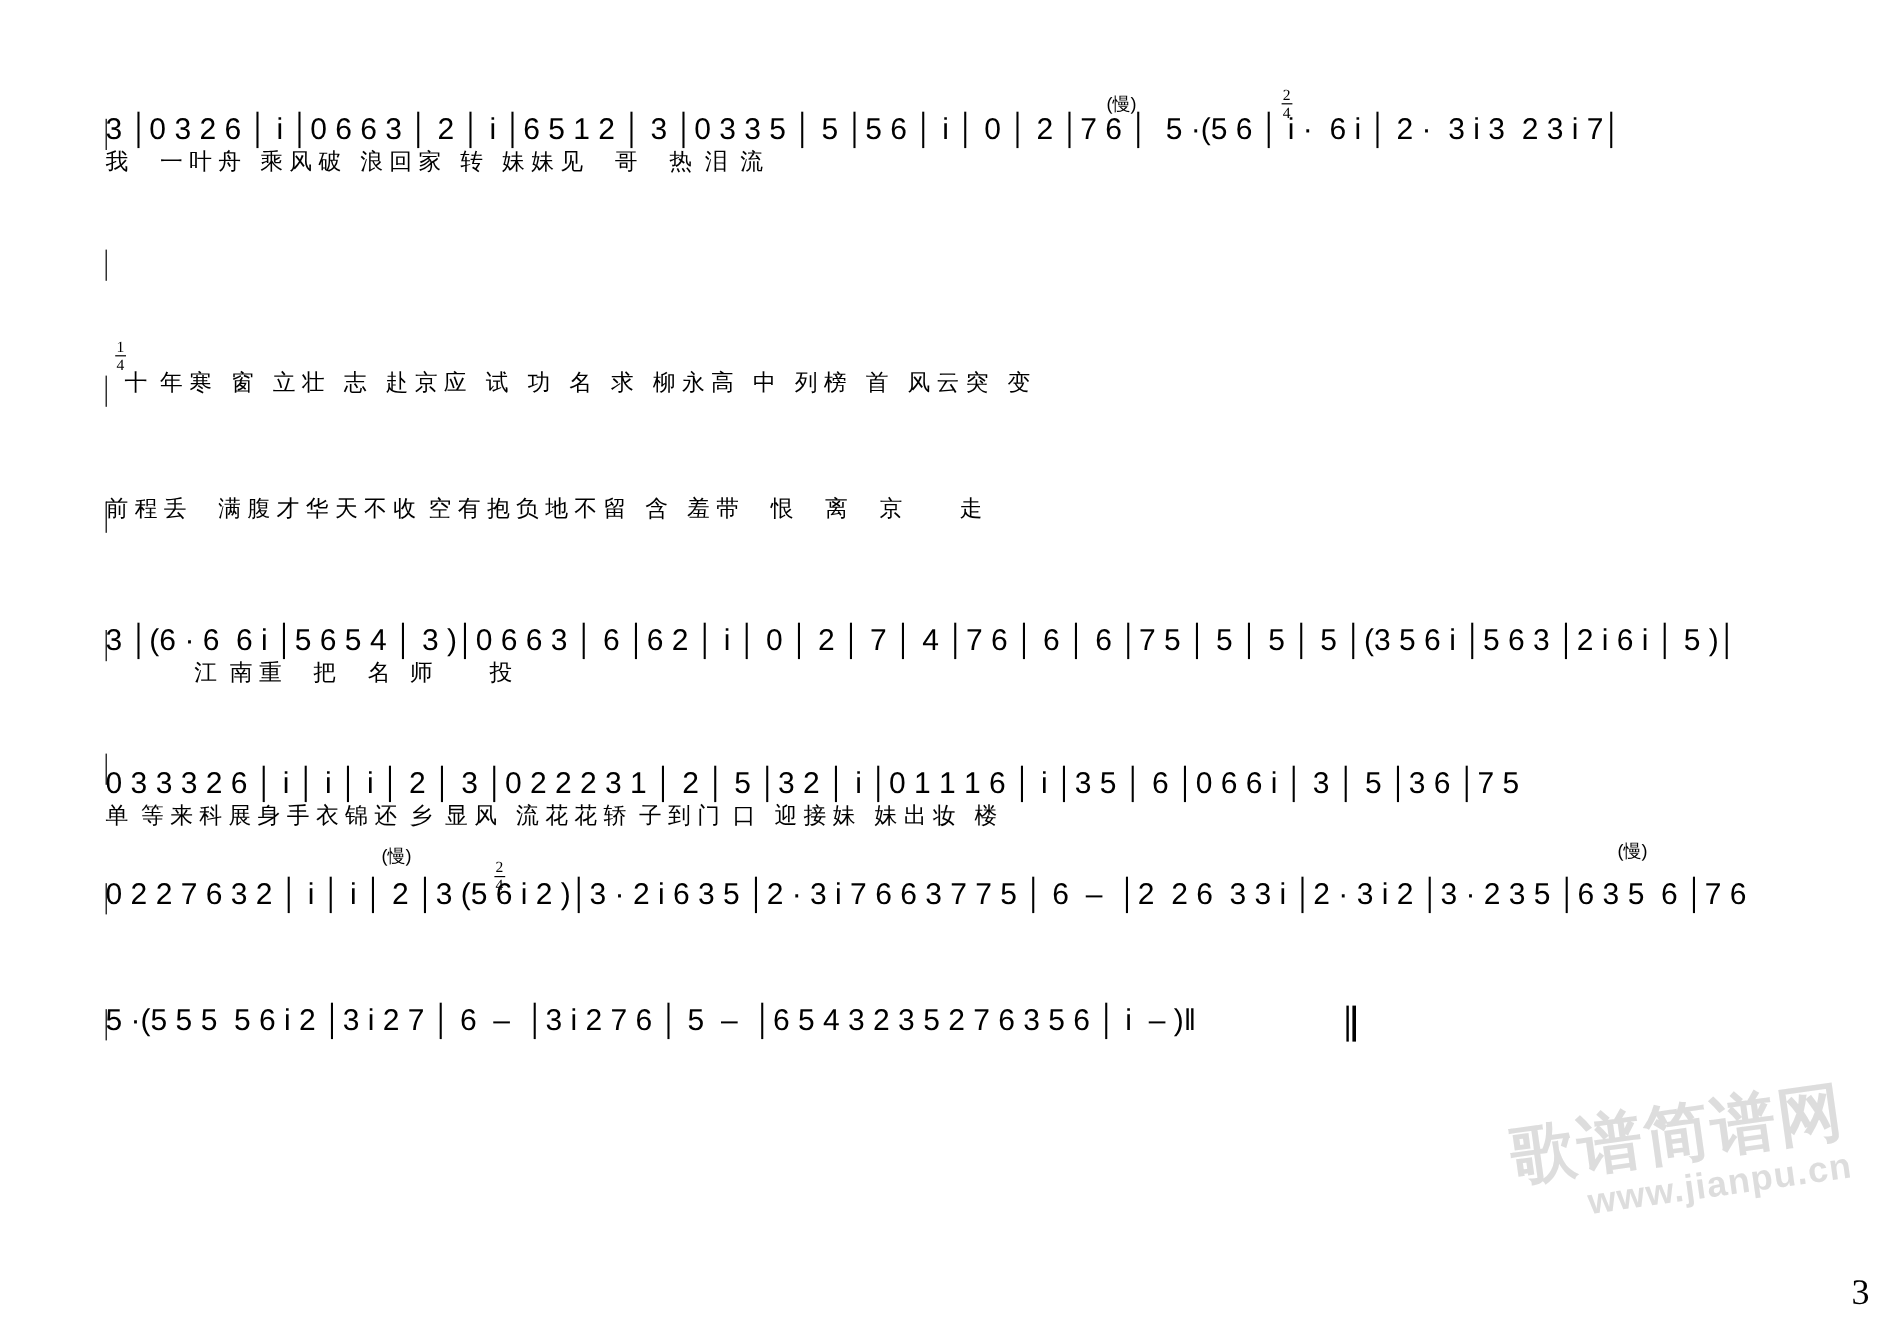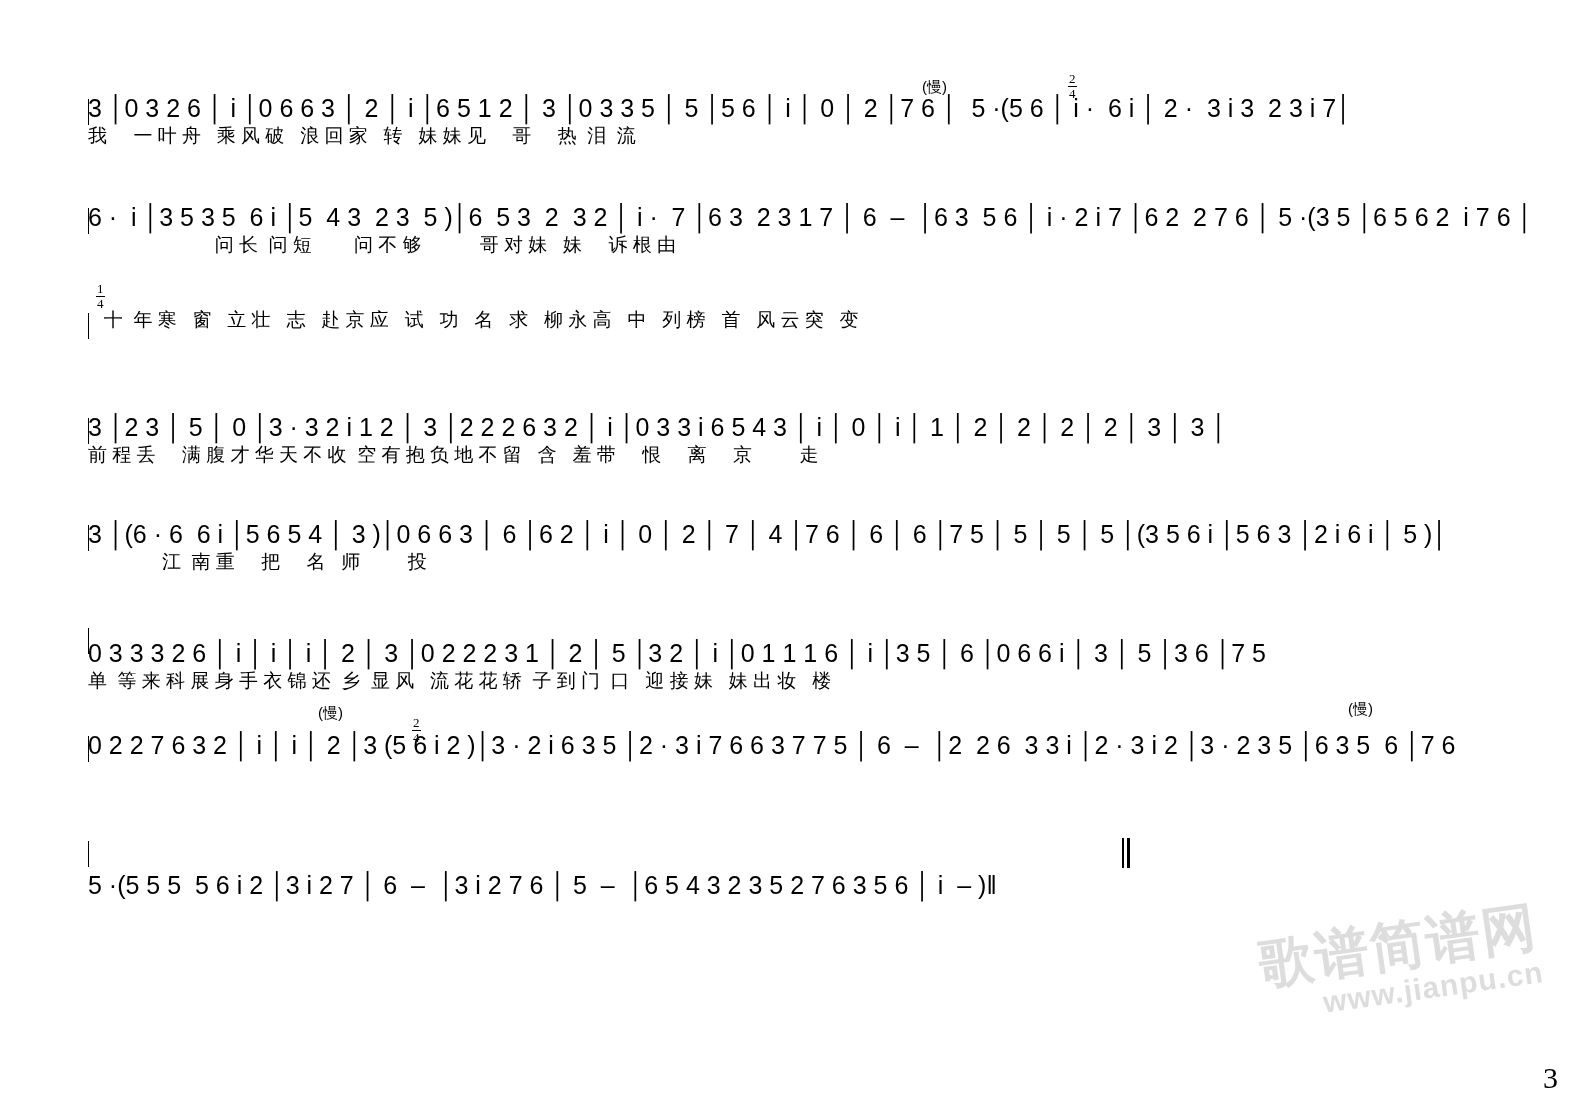--- a/index.html
+++ b/index.html
@@ -110,37 +110,32 @@
     <div class="notes">3 │0 3 2 6 │ i │0 6 6 3 │ 2 │ i │6 5 1 2 │ 3 │0 3 3 5 │ 5 │5 6 │ i │ 0 │ 2 │7 6 │  5 ·(5 6 │ i ·  6 i │ 2 ·  3 i 3  2 3 i 7│</div>
     <div class="lyrics">我     一 叶 舟   乘 风 破   浪 回 家   转   妹 妹 见     哥     热  泪  流</div>
   </div>
   <div class="tempo" style="left:922px; top:78px;">(慢)</div>
   <div class="meter" style="left:1068px; top:72px;">
     <span class="num">2</span>
     <span>4</span>
   </div>
   <div class="barline-start" style="left:88px; top:99px;"></div>
 
-  <div class="system" style="top:205px;">
-    <div class="notes">6 ·  i │3 5 3 5  6 i │5  4 3  2 3  5 )│6  5 3  2  3 2 │ i ·  7 │6 3  2 3 1 7 │ 6  –  │6 3  5 6 │ i · 2 i 7 │6 2  2 7 6 │ 5 ·(3 5 │6 5 6 2  i 7 6 │</div>
-    <div class="lyrics">                        问 长  问 短        问 不 够           哥 对 妹   妹     诉 根 由</div>
-  </div>
   <div class="barline-start" style="left:88px; top:208px;"></div>
 
   <div class="meter" style="left:96px; top:282px;">
     <span class="num">1</span>
     <span>4</span>
   </div>
   <div class="system" style="top:310px;">
     <div class="lyrics">   十  年 寒   窗   立 壮   志   赴 京 应   试   功   名   求   柳 永 高   中   列 榜   首   风 云 突   变</div>
   </div>
   <div class="barline-start" style="left:88px; top:313px;"></div>
 
   <div class="system" style="top:415px;">
-    <div class="notes">3 │2 3 │ 5 │ 0 │3 · 3 2 i 1 2 │ 3 │2 2 2 6 3 2 │ i │0 3 3 i 6 5 4 3 │ i │ 0 │ i │ 1 │ 2 │ 2 │ 2 │ 2 │ 3 │ 3 │</div>
     <div class="lyrics">前 程 丢     满 腹 才 华 天 不 收  空 有 抱 负 地 不 留   含   羞 带     恨     离     京         走</div>
   </div>
   <div class="barline-start" style="left:88px; top:418px;"></div>
 
   <div class="system" style="top:522px;">
     <div class="notes">3 │(6 · 6  6 i │5 6 5 4 │ 3 )│0 6 6 3 │ 6 │6 2 │ i │ 0 │ 2 │ 7 │ 4 │7 6 │ 6 │ 6 │7 5 │ 5 │ 5 │ 5 │(3 5 6 i │5 6 3 │2 i 6 i │ 5 )│</div>
     <div class="lyrics">              江  南 重     把     名   师         投</div>
   </div>
   <div class="barline-start" style="left:88px; top:525px;"></div>
 
@@ -154,21 +149,21 @@
   <div class="tempo" style="left:1348px; top:700px;">(慢)</div>
   <div class="meter" style="left:412px; top:716px;">
     <span class="num">2</span>
     <span>4</span>
   </div>
   <div class="system" style="top:733px;">
     <div class="notes">0 2 2 7 6 3 2 │ i │ i │ 2 │3 (5 6 i 2 )│3 · 2 i 6 3 5 │2 · 3 i 7 6 6 3 7 7 5 │ 6  –  │2  2 6  3 3 i │2 · 3 i 2 │3 · 2 3 5 │6 3 5  6 │7 6</div>
   </div>
   <div class="barline-start" style="left:88px; top:736px;"></div>
 
-  <div class="system" style="top:838px;margin-top:35px;">
+  <div class="system" style="top:838px;">
     <div class="notes">5 ·(5 5 5  5 6 i 2 │3 i 2 7 │ 6  –  │3 i 2 7 6 │ 5  –  │6 5 4 3 2 3 5 2 7 6 3 5 6 │ i  – )‖</div>
   </div>
   <div class="barline-start" style="left:88px; top:841px;"></div>
   <div class="endbar" style="left:1122px; top:838px;">
     <i style="width:2px;height:30px;"></i><i style="width:3px;height:30px;margin-left:3px;"></i>
   </div>
 
   <div class="pagenum">3</div>
 
   <div class="watermark">

